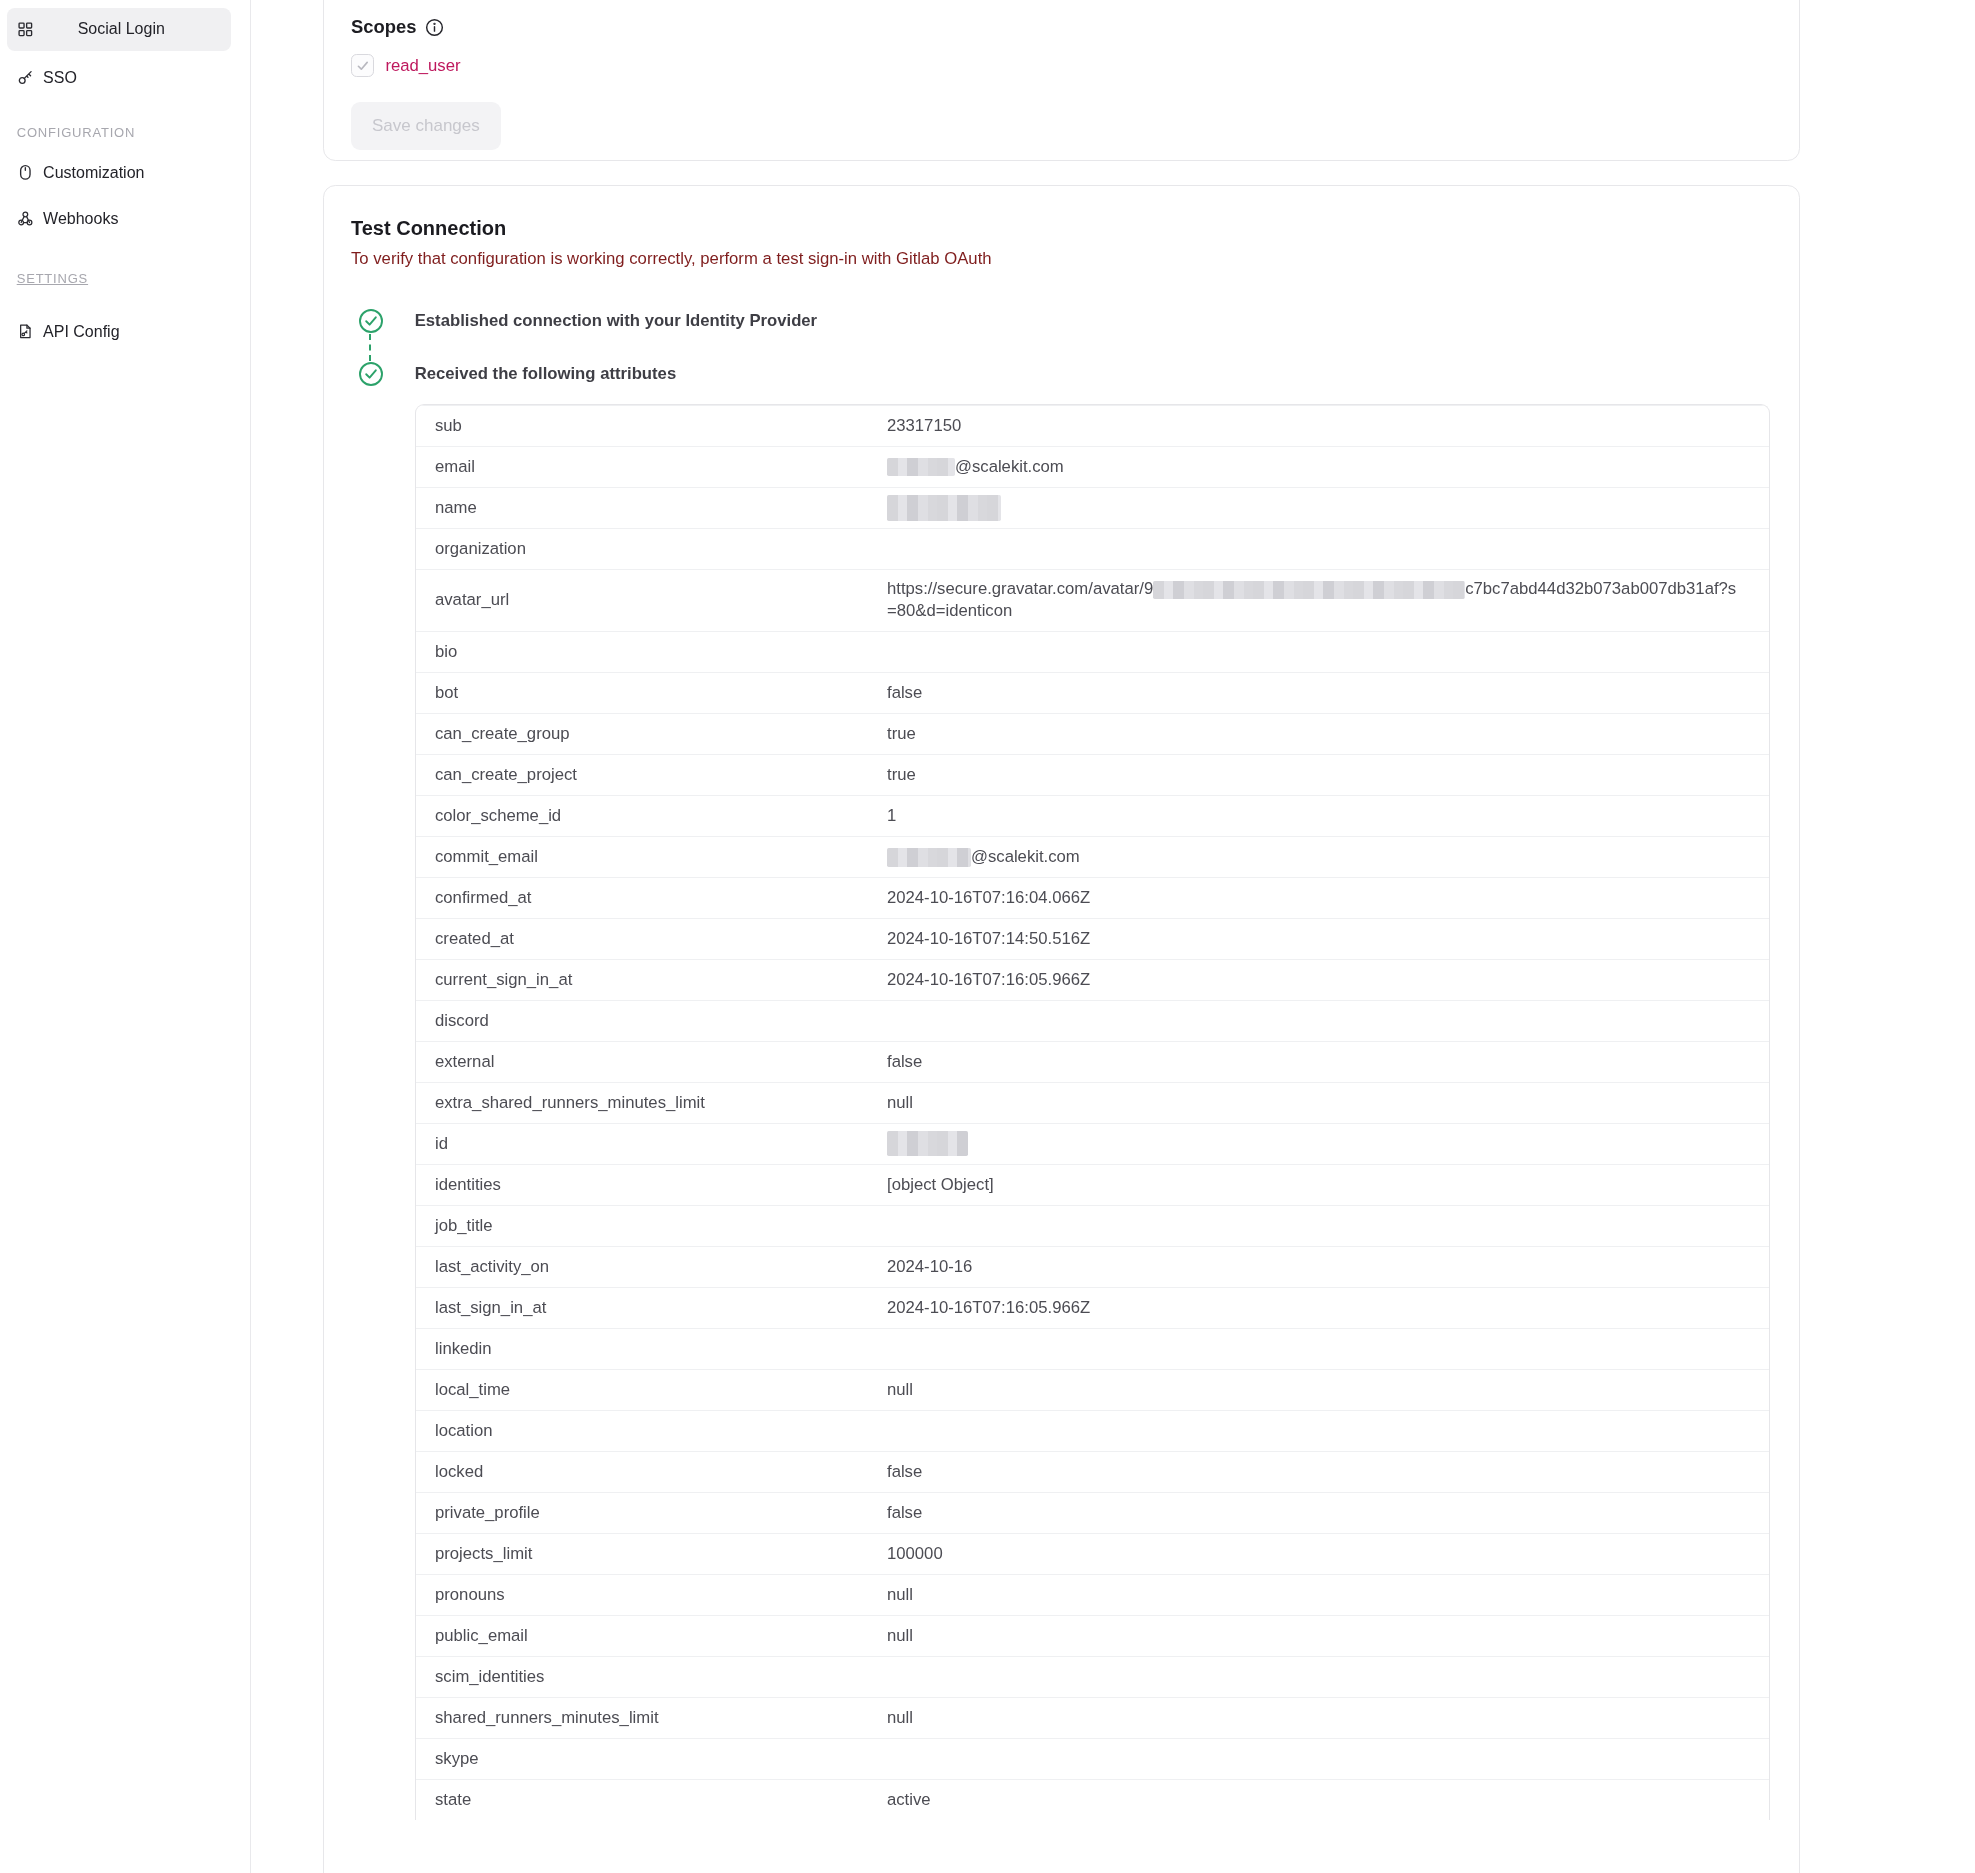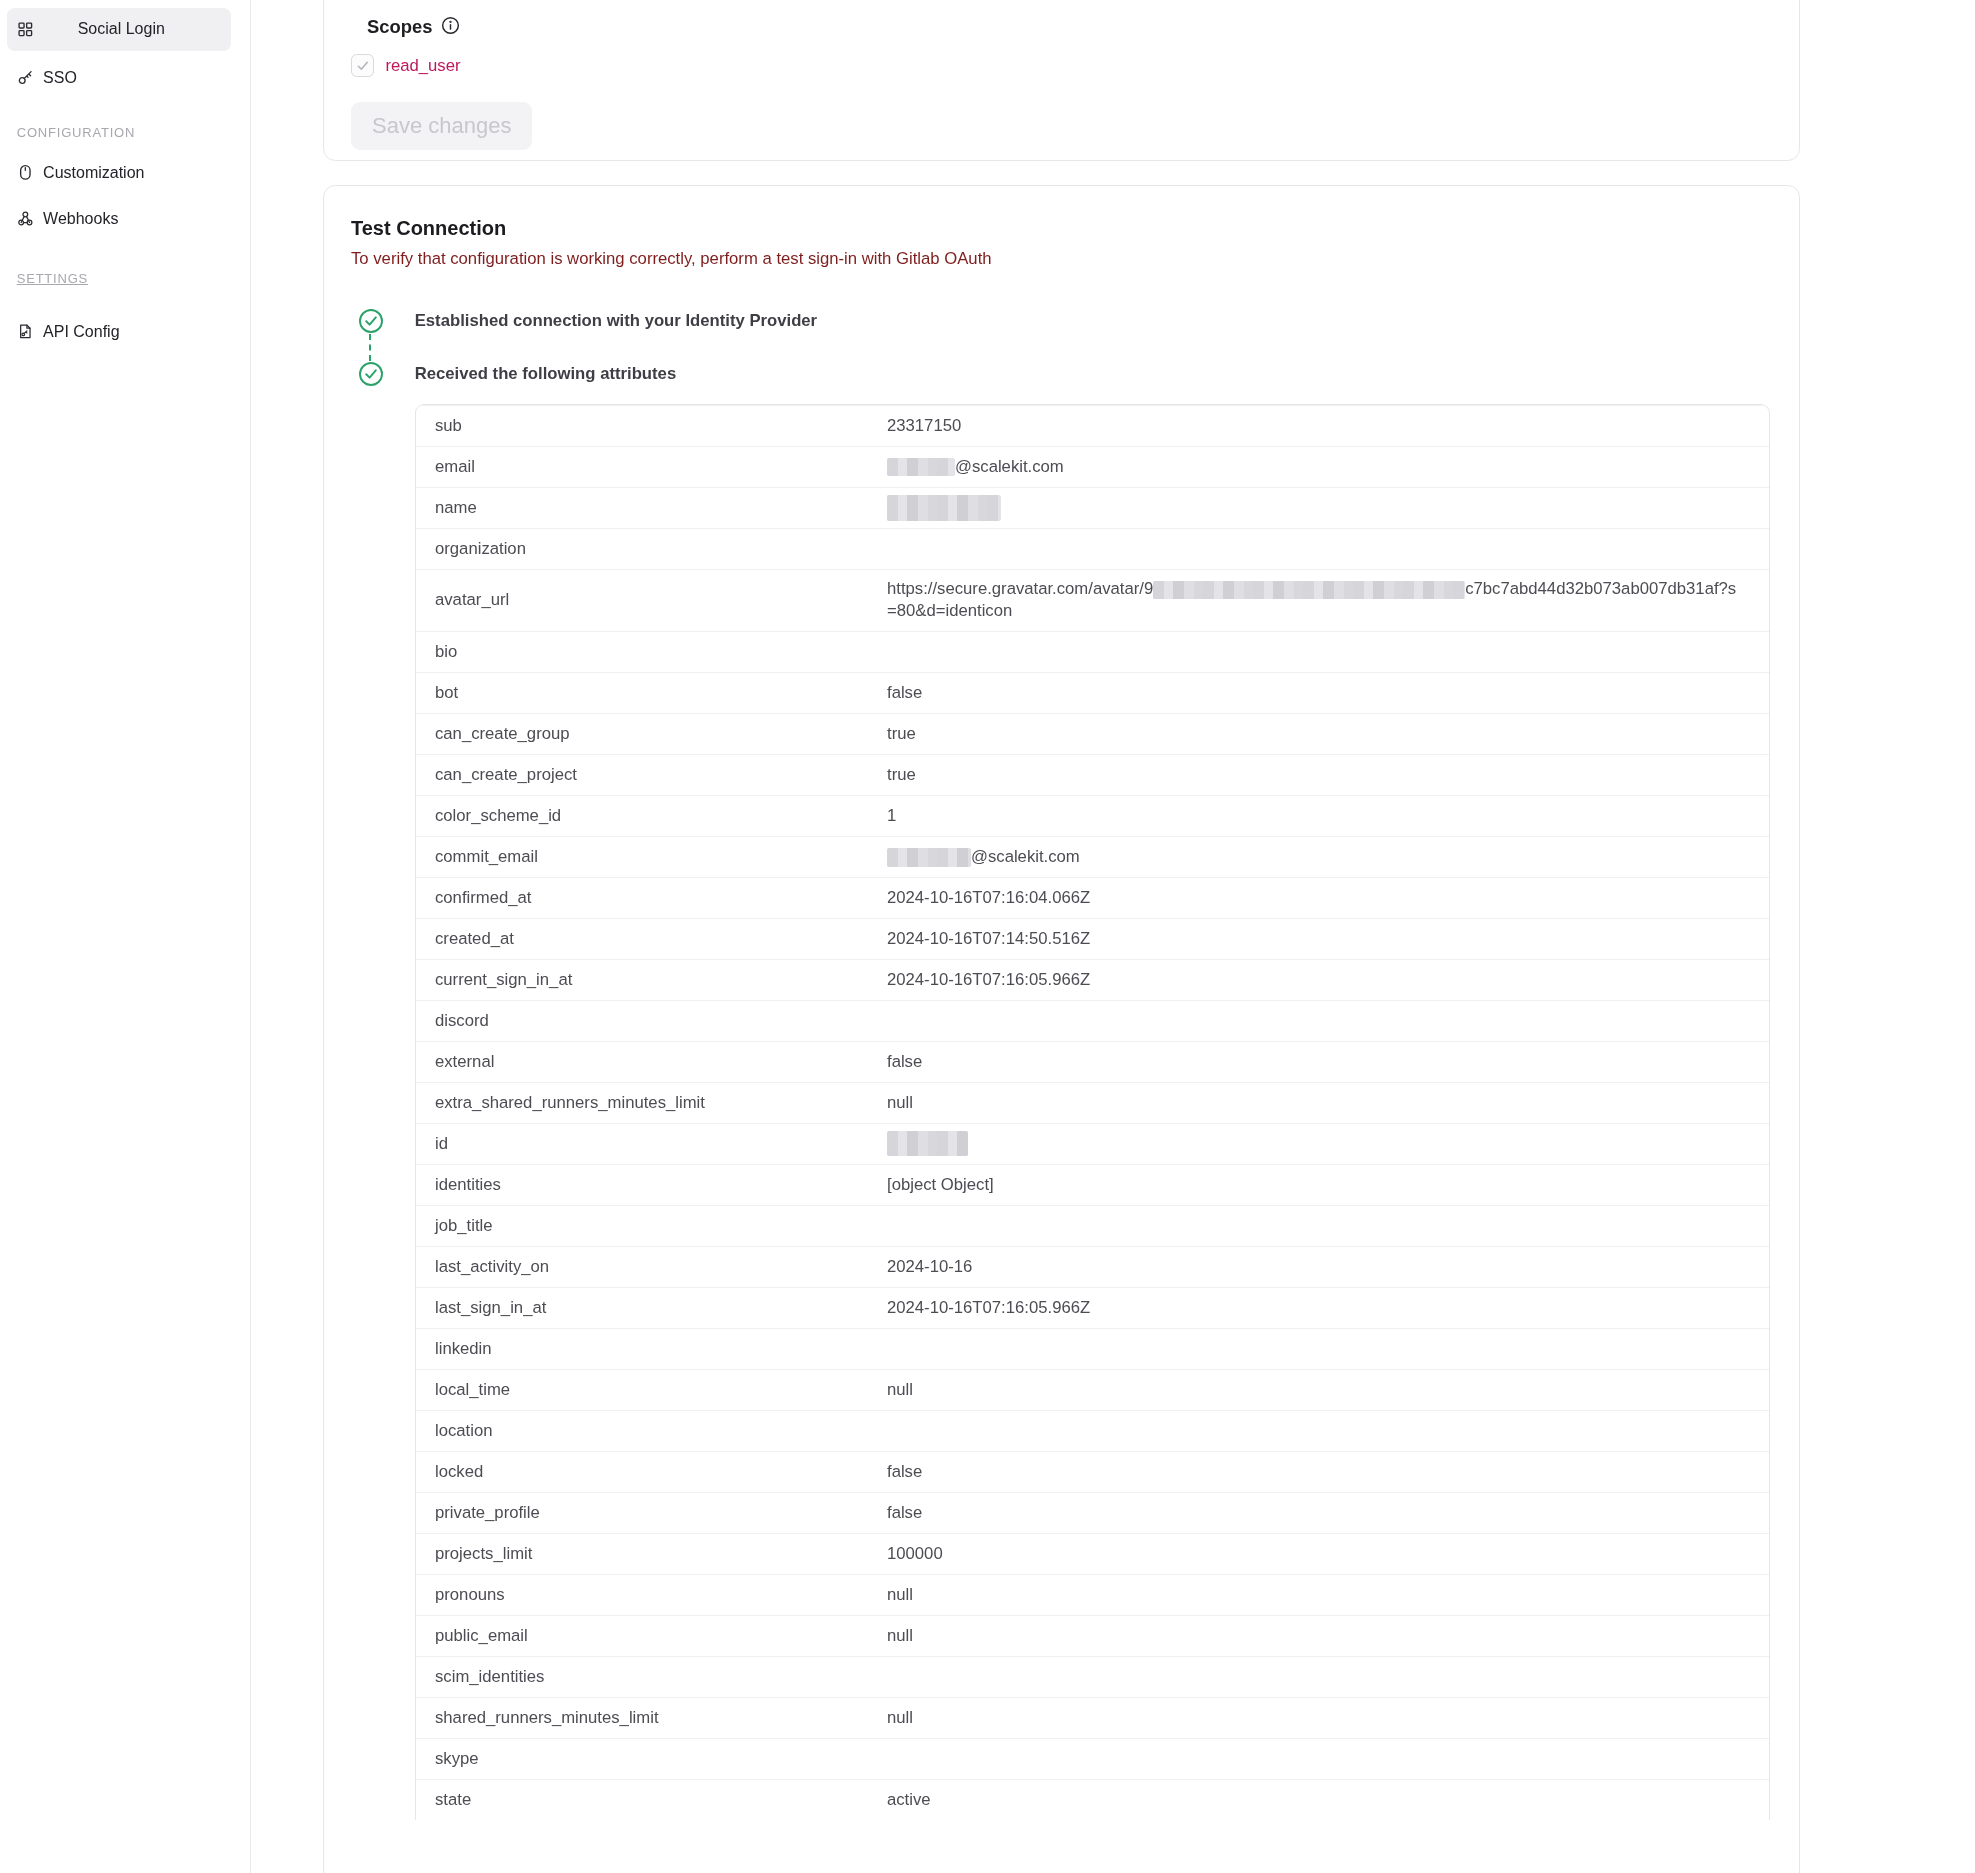--- a/index.html
+++ b/index.html
@@ -17,29 +17,29 @@
                     align-items:center; justify-content:center; color:#2b2b31; }
   .side-heading { position:absolute; left:16.7px; font-size:13px; letter-spacing:0.8px;
                   color:#a7a7ae; font-weight:500; }
 
   
   .card { position:absolute; background:#fff; border:1.1px solid #e7e7ea; border-radius:12.3px; }
   .card1 { left:323px; top:-15.6px; width:1477px; height:177px; padding:31px 28px 0 27px; }
   .card2 { left:323px; top:185px; width:1477px; height:1783px; padding:31px 28px 0 27px; }
 
   
-  .scopes-head { display:flex; gap:9px;margin-left:16px; }
+  .scopes-head { display:flex; align-items:center; gap:9px; }
   .scopes-title { font-size:18.4px; font-weight:700; color:#1d1d22; }
   .info-icn { width:19px; height:19px; color:#26262c; display:flex; }
   .scope-row { display:flex; align-items:center; gap:11px; margin-top:15.6px; }
   .checkbox { width:23.4px; height:23.4px; border:1.1px solid #d9d9de; border-radius:5.6px;
               background:#fcfcfd; display:flex; align-items:center; justify-content:center; }
   .scope-label { font-size:16.7px; color:#be185d; }
   .save-btn { margin-top:24.5px; height:48px; padding:0 21px; border:none; border-radius:9px;
-              background:#f3f3f5; color:#c7c7cd; font-size:22px; font-weight:500;
+              background:#f3f3f5; color:#c7c7cd; font-size:17px; font-weight:500;
               font-family:"Liberation Sans", sans-serif; }
 
   
   .tc-title { font-size:20px; font-weight:700; color:#1b1b20; }
   .tc-sub { margin-top:9px; font-size:16.7px; color:#7f1d1d; }
   .steps { margin-top:39px; margin-left:6.7px; }
   .step { display:flex; align-items:center; gap:31px; height:26px;font-weight:bold; }
   .step-icn { width:26px; height:26px; color:var(--green,#2ca26a); flex:0 0 26px; }
   .step-text { font-size:16.7px; color:#3e3e45; }
   .connector { width:0; height:27px; border-left:2.2px dashed var(--green,#2ca26a);

